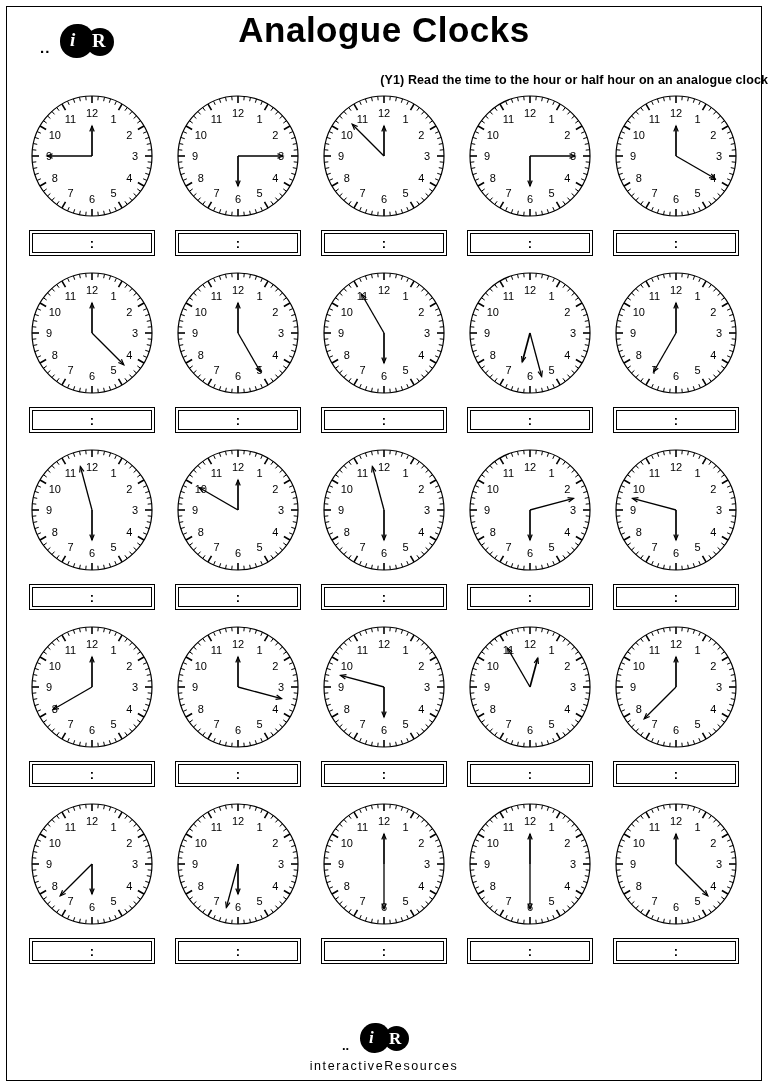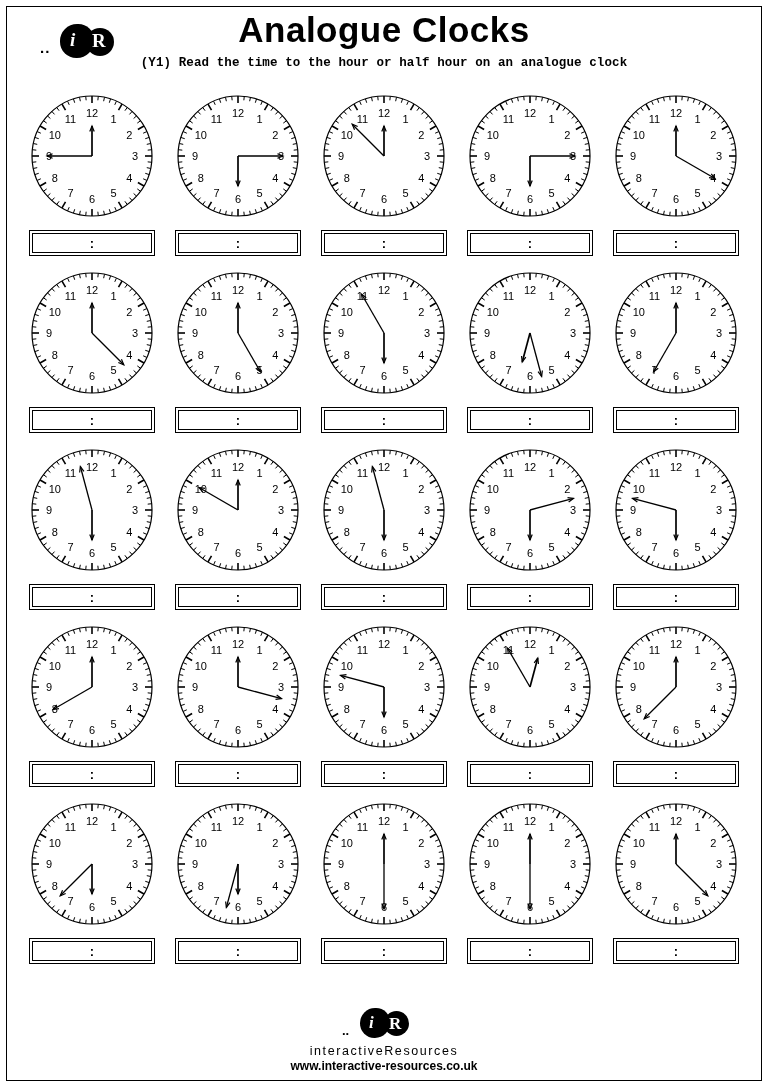--- a/index.html
+++ b/index.html
@@ -91,26 +91,25 @@
   }
   .title {
     text-align: center;
     font-size: 35px;
     font-weight: bold;
     letter-spacing: 0.5px;
     padding-top: 12px;
     line-height: 1;
   }
   .subtitle {
-    text-align: center;
+    text-align: right;
     font-size: 12.5px;
     font-weight: bold;
-    margin-top: 9px;
+    margin-top: 26px;
     letter-spacing: 0.1px;
-    font-family: Liberation Mono, monospace;
   }
   
   .grid {
     position: absolute;
     left: 24px;
     top: 88px;
     width: 720px;
   }
   .row {
     display: flex;
@@ -2460,16 +2459,15 @@
     <div class="footer-logo">
       <span class="dots">..</span>
       <span class="blob"></span>
       <span class="blob2"></span>
       <span class="i">i</span>
       <span class="r">R</span>
     </div>
     <div class="footer-name">
       <b>interactive</b><span>Resources</span>
     </div>
-    <div class="footer-url">www.interactive-resources.co.uk</div>
   </div>
 
 </div>
 
 </body></html>

